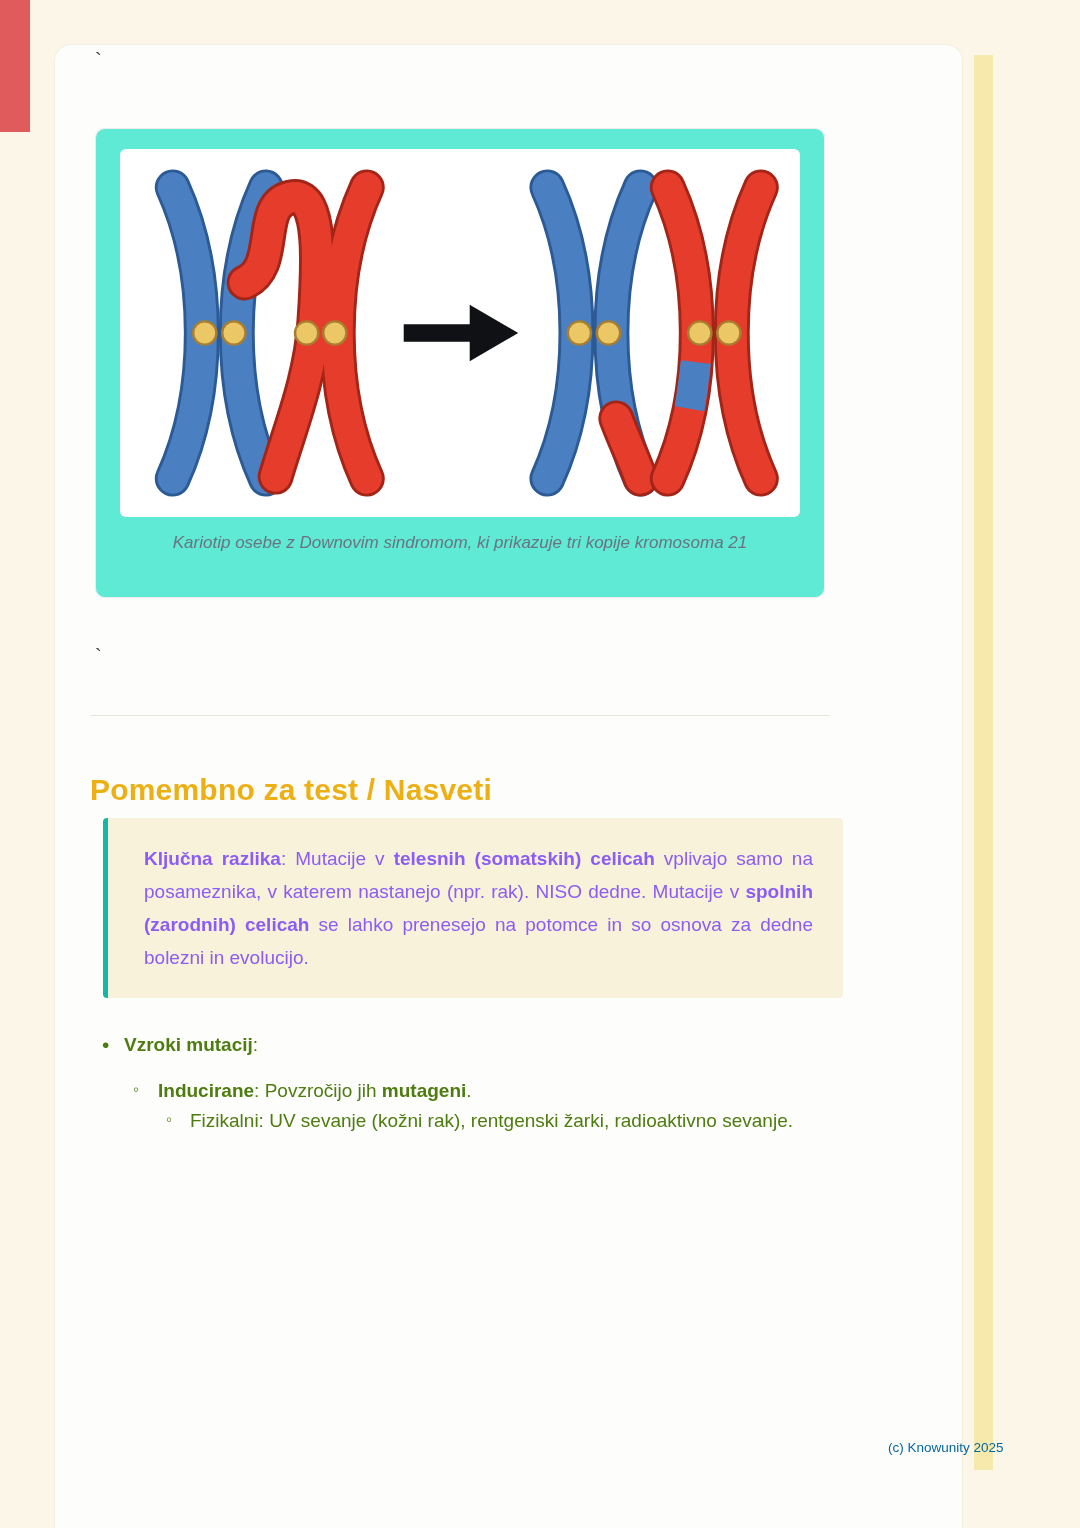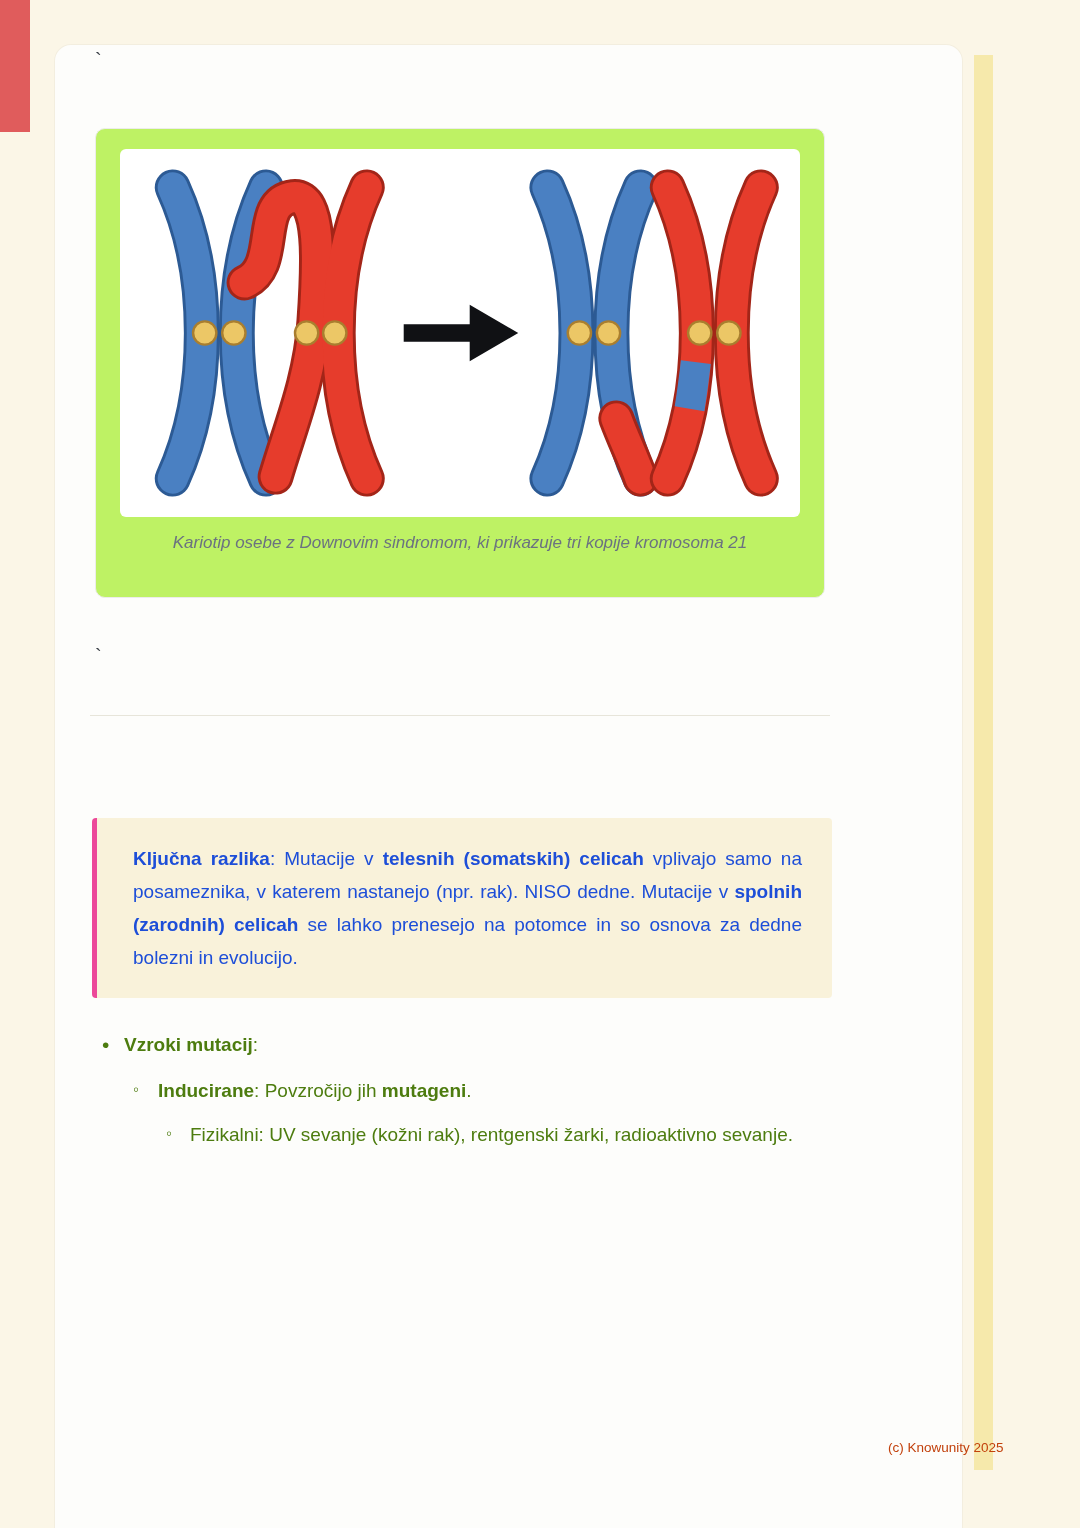--- a/index.html
+++ b/index.html
@@ -14,60 +14,60 @@
   .main-card{
     position:absolute;left:55px;top:45px;width:907px;height:1483px;
     background:#fdfdfb;border-radius:16px 16px 0 0;
     box-shadow:0 0 0 1px rgba(0,0,0,0.03);
   }
   .backtick{position:absolute;font-size:20px;color:#3a3f46;}
   .backtick.top{left:40px;top:4px;}
   .backtick.mid{left:40px;top:600px;}
   .figure-card{
     position:absolute;left:40px;top:83px;width:730px;height:470px;
-    background:#bef264;border:1px solid #ececea;border-radius:10px;box-sizing:border-box;
+    background:#5eead4;border:1px solid #ececea;border-radius:10px;box-sizing:border-box;
   }
   .figure-image{
     position:absolute;left:24px;top:20px;width:680px;height:368px;
     background:#ffffff;border-radius:6px;
     display:flex;align-items:center;justify-content:center;
   }
   .figure-caption{
     position:absolute;left:20px;right:20px;top:402px;
     text-align:center;font-style:italic;font-size:17px;color:#6b7280;line-height:1.4;
   }
   .divider{position:absolute;left:35px;width:740px;top:670px;border-top:1px solid #e7e5da;}
   .section-title{
     position:absolute;left:35px;top:703px;width:740px;
     font-size:30px;font-weight:bold;color:#edb014;letter-spacing:0.2px;
   }
   .callout{
-    position:absolute;left:37px;top:773px;width:740px;box-sizing:border-box;
-    background:#f9f2da;border-left:5px solid #ec4899;border-radius:4px;
+    position:absolute;left:48px;top:773px;width:740px;box-sizing:border-box;
+    background:#f9f2da;border-left:5px solid #14b8a6;border-radius:4px;
     padding:24px 30px 24px 36px;
-    font-size:19px;line-height:1.74;text-align:justify;color:#1d4ed8;
+    font-size:19px;line-height:1.74;text-align:justify;color:#8b5cf6;
   }
   .bullets{
     position:absolute;left:35px;top:985px;width:742px;
     font-size:19px;line-height:1.55;color:#4d7c0f;
   }
   .bullets ul{list-style:none;margin:0;padding:0;}
   .bullets li{position:relative;margin:0 0 16px 0;}
   .bullets li:last-child{margin-bottom:0;}
   ul.l1 > li{padding-left:34px;}
   ul.l1 > li::before{content:"\2022";position:absolute;left:12px;top:-1px;font-size:21px;}
   ul.l2{margin-top:17px;}
   ul.l2 > li{padding-left:34px;}
   ul.l2 > li::before{content:"\25E6";position:absolute;left:9px;top:1px;font-size:17px;}
-  ul.l3{margin-top:14px;}
+  ul.l3{}
   ul.l3 > li{padding-left:32px;}
   ul.l3 > li::before{content:"\25E6";position:absolute;left:8px;top:1px;font-size:17px;}
   .footer{
     position:absolute;left:888px;top:1440px;z-index:5;
-    font-size:13.5px;color:#c2410c;
+    font-size:13.5px;color:#0369a1;
   }
 </style>
 </head>
 <body>
 
 <div class="corner-accent"></div>
 <div class="side-stripe"></div>
 
 <div class="main-card">
 
@@ -125,20 +125,21 @@
         </g>
       </svg>
     </div>
     <div class="figure-caption">Kariotip osebe z Downovim sindromom, ki prikazuje tri kopije kromosoma 21</div>
   </div>
 
   <span class="backtick mid">`</span>
 
   <div class="divider"></div>
 
+  <h2 class="section-title">Pomembno za test / Nasveti</h2>
 
   <div class="callout">
     <span><b>Ključna razlika</b><span>: Mutacije v </span><b>telesnih (somatskih) celicah</b><span> vplivajo samo na posameznika, v katerem nastanejo (npr. rak). NISO dedne. Mutacije v </span><b>spolnih (zarodnih) celicah</b><span> se lahko prenesejo na potomce in so osnova za dedne bolezni in evolucijo.</span></span>
   </div>
 
   <div class="bullets">
     <ul class="l1">
       <li>
         <span><b>Vzroki mutacij</b><span>:</span></span>
         <ul class="l2">

